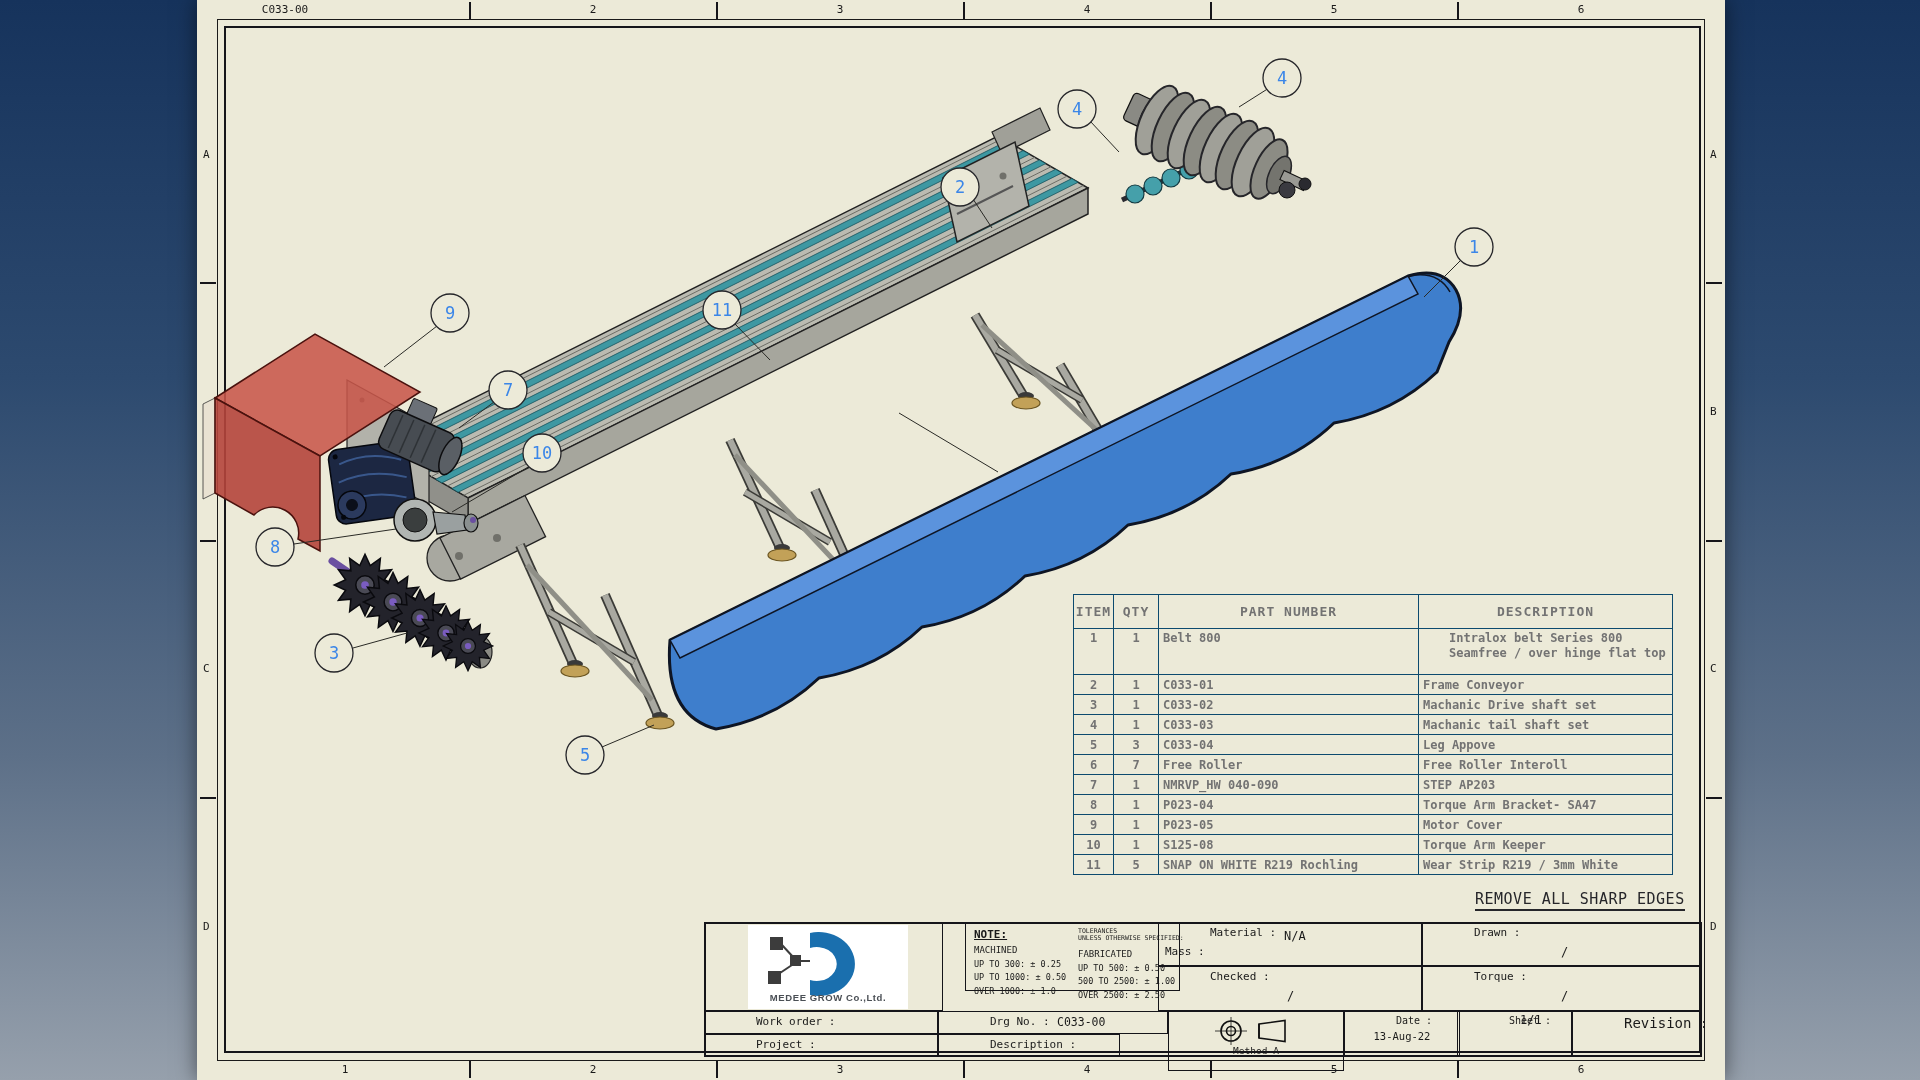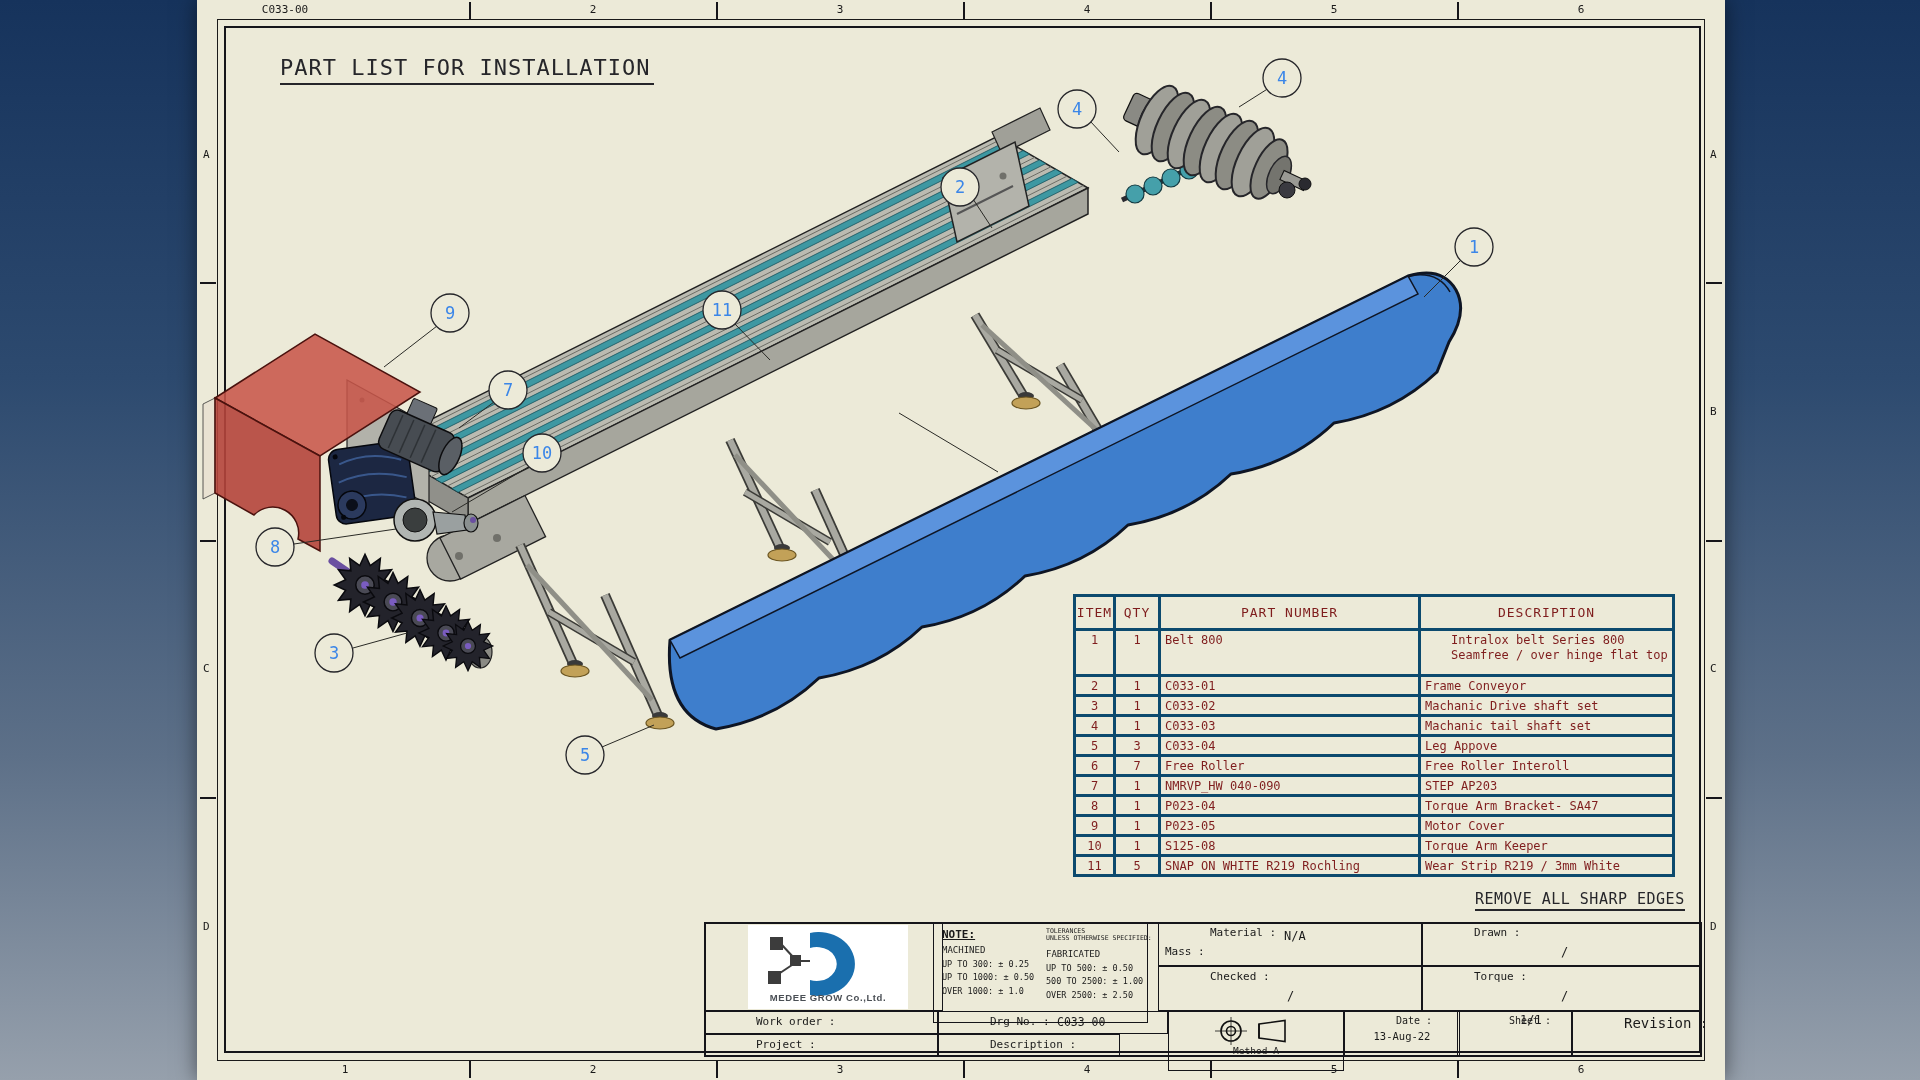--- a/index.html
+++ b/index.html
@@ -24,21 +24,21 @@
     border-bottom:2px solid #26262a; padding:0 4px 3px 0; white-space:nowrap;
   }
   .remove-note {
     left:1278px; top:890px; font-size:15px; letter-spacing:.5px; color:#26262a;
     border-bottom:2px solid #26262a; padding-bottom:1px; white-space:nowrap;
   }
   
   .ptable { left:876px; top:594px; }
   .ptable table { border-collapse:collapse; table-layout:fixed; }
   .ptable td, .ptable th {
-    border:3px solid #0c4a6e; color:#7f1d1d; font-weight:normal;
+    border:1px solid #0c4a6e; color:#737373; font-weight:bold;
     font-size:12px; overflow:hidden; white-space:nowrap; vertical-align:middle;
   }
   .ptable th { font-size:13px; letter-spacing:1px; height:34px; text-align:center; }
   .ptable .c-item, .ptable .c-qty { text-align:center; }
   .ptable .c-part, .ptable .c-desc { text-align:left; padding:0 4px; }
   .ptable tr.r1 td { height:46px; vertical-align:top; padding-top:2px; }
   .ptable tr.rn td { height:20px; }
   .ptable table { border:1.5px solid #15151a; }
   .l2 { line-height:15px;margin-left:26px; }
   
@@ -97,21 +97,20 @@
   <div class="abs zlabel" style="left:1384px;top:1063px">6</div>
   <div class="abs zlabel-side" style="left:6px;top:154px">A</div>
   <div class="abs zlabel-side" style="left:6px;top:411px">B</div>
   <div class="abs zlabel-side" style="left:6px;top:668px">C</div>
   <div class="abs zlabel-side" style="left:6px;top:926px">D</div>
   <div class="abs zlabel-side" style="left:1513px;top:154px">A</div>
   <div class="abs zlabel-side" style="left:1513px;top:411px">B</div>
   <div class="abs zlabel-side" style="left:1513px;top:668px">C</div>
   <div class="abs zlabel-side" style="left:1513px;top:926px">D</div>
 
-  <div class="abs dtitle">PART LIST FOR INSTALLATION</div>
   <div class="abs remove-note">REMOVE ALL SHARP EDGES</div>
 
   <svg class="abs" style="left:0;top:0" width="1528" height="1080" viewBox="0 0 1528 1080">
     <defs>
       <symbol id="gear" viewBox="-22 -22 44 44">
         <path d="M20,0 L12.6,3.4 L17.3,10 L9.2,9.2 L10,17.3 L3.4,12.6 L0,20 L-3.4,12.6 L-10,17.3 L-9.2,9.2 L-17.3,10 L-12.6,3.4 L-20,0 L-12.6,-3.4 L-17.3,-10 L-9.2,-9.2 L-10,-17.3 L-3.4,-12.6 L0,-20 L3.4,-12.6 L10,-17.3 L9.2,-9.2 L17.3,-10 L12.6,-3.4 Z" fill="#23232B" stroke="#0a0a0e" stroke-width="1"></path>
         <circle r="6" fill="#4A4A55" stroke="#0a0a0e"></circle>
         <circle r="2.5" fill="#7A5CC0"></circle>
       </symbol>
     </defs>
@@ -466,21 +465,21 @@
       <rect x="22" y="12" width="13" height="13" fill="#3C3C3C"></rect>
       <rect x="42" y="30" width="11" height="11" fill="#3C3C3C"></rect>
       <rect x="20" y="46" width="13" height="13" fill="#3C3C3C"></rect>
       <line x1="34" y1="20" x2="46" y2="33" stroke="#3C3C3C" stroke-width="2"></line>
       <line x1="32" y1="48" x2="44" y2="40" stroke="#3C3C3C" stroke-width="2"></line>
       <line x1="53" y1="36" x2="62" y2="36" stroke="#3C3C3C" stroke-width="2"></line>
     </svg>
     <div class="logo-co">MEDEE GROW Co.,Ltd.</div>
   </div>
 
-  <div class="abs tb" style="left:736px;top:922px;width:215px;height:101px">
+  <div class="abs tb" style="left:768px;top:922px;width:215px;height:69px">
     <div class="abs" style="left:8px;top:5px">
       <div class="note-h">NOTE:</div>
       <div class="tol" style="font-size:9px">MACHINED</div>
       <div class="tol">UP TO 300: ± 0.25</div>
       <div class="tol">UP TO 1000: ± 0.50</div>
       <div class="tol">OVER 1000: ± 1.0</div>
     </div>
     <div class="abs" style="left:112px;top:5px">
       <div class="tol-tiny">TOLERANCES</div>
       <div class="tol-tiny" style="margin-bottom:6px">UNLESS OTHERWISE SPECIFIED:</div>

